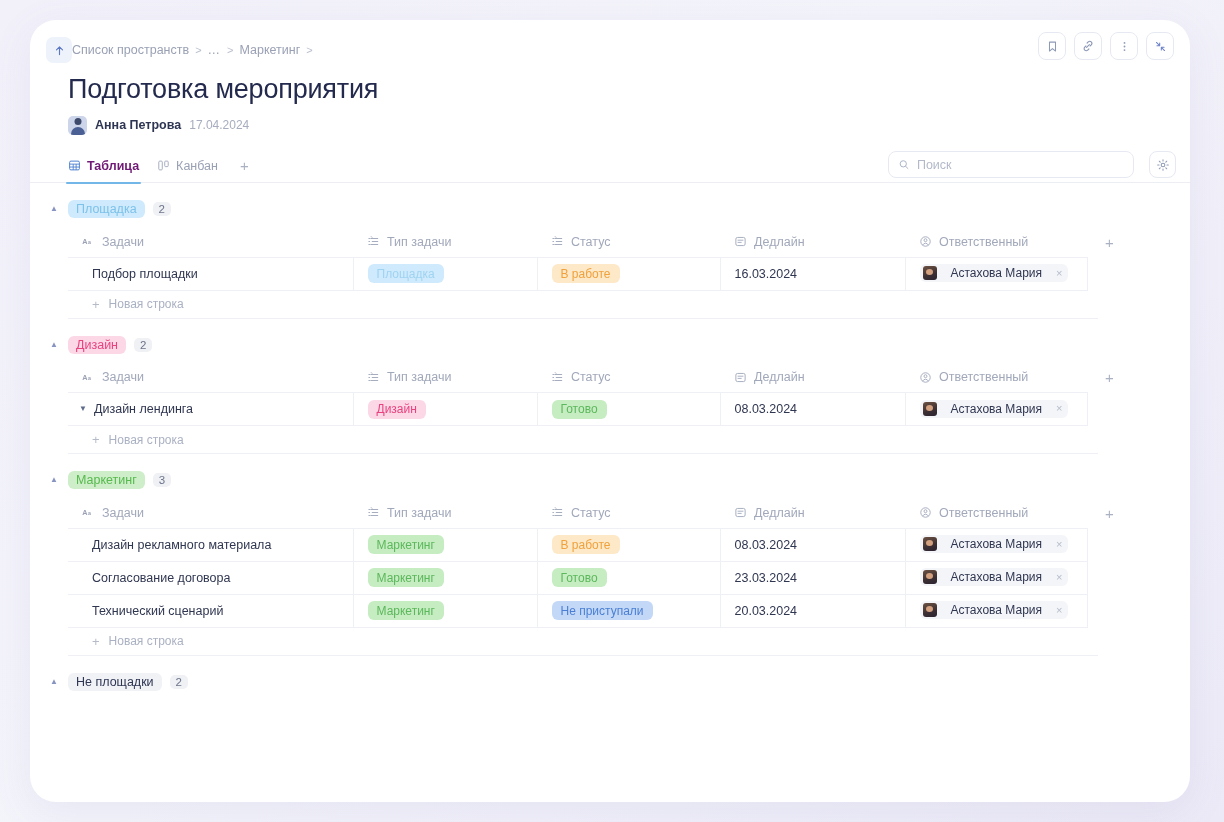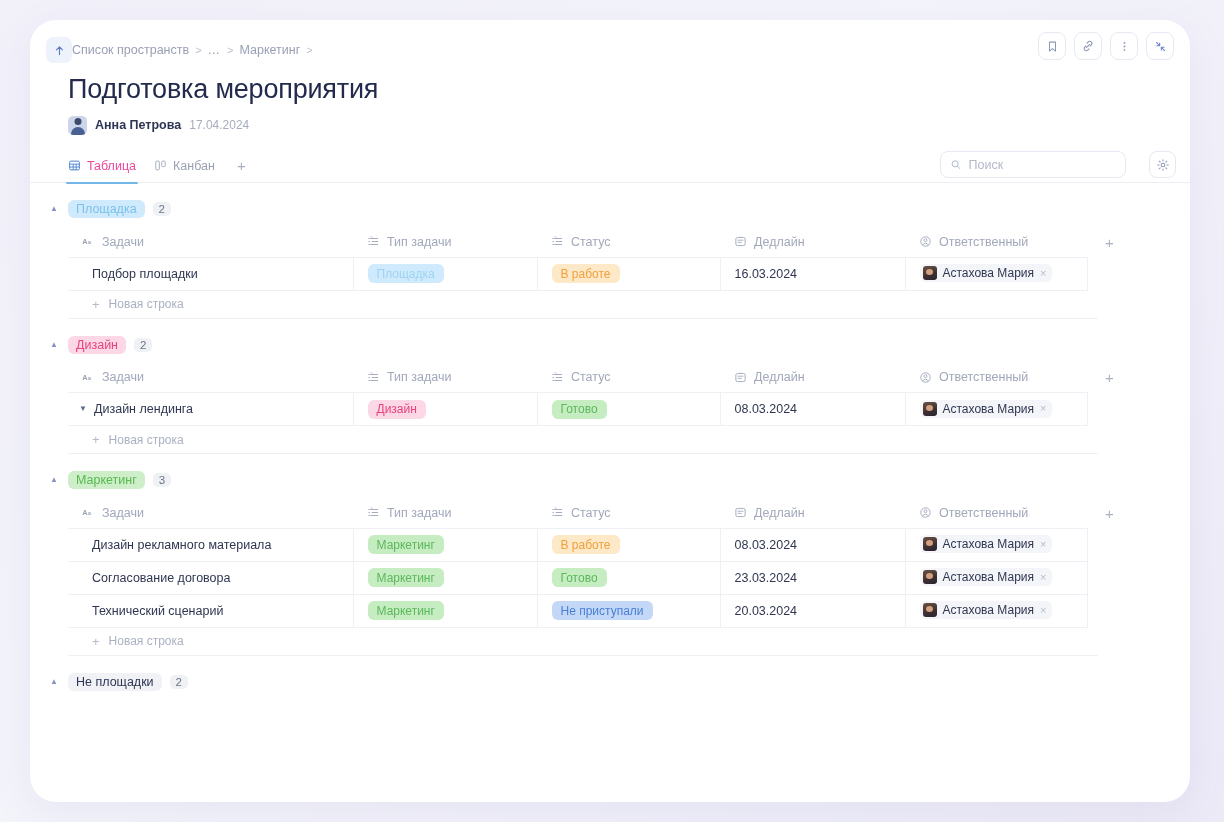--- a/index.html
+++ b/index.html
@@ -119,33 +119,33 @@
   }
   .tab {
     display: flex; align-items: center; gap: 6px;
     font-size: 12.5px;
     color: #9aa1b4;
     height: 34px;
     margin-right: 18px;
     cursor: pointer;
     position: relative;
   }
-  .tab.active { color: #ec4899; font-weight: normal; }
+  .tab.active { color: #701a75; font-weight: bold; }
   .tab.active::after {
     content: "";
     position: absolute; left: -2px; right: -2px; bottom: -1px;
     height: 2px; background: #73b6e8; border-radius: 2px;
   }
   .tab-add {
     font-size: 15px; color: #aab1c2; cursor: pointer; line-height: 1;
     padding: 0 4px;
   }
   .search-wrap {
-    position: absolute; right: 64px; top: 2px;
-    width: 186px; height: 27px;
+    position: absolute; right: 56px; top: 2px;
+    width: 246px; height: 27px;
   }
   .search-box {
     width: 100%; height: 27px;
     border: 1px solid #e6e9f2;
     border-radius: 8px;
     display: flex; align-items: center;
     padding: 0 9px; gap: 7px;
     background: #fff;
   }
   .search-box input {
@@ -247,21 +247,21 @@
 
   .tag {
     display: inline-block;
     font-size: 12px;
     padding: 2.5px 9px;
     border-radius: 6px;
     white-space: nowrap;
   }
 
   .user-chip {
-    display: inline-flex; align-items: center; gap: 6px;
+    display: inline-flex; align-items: center; gap: 14px;
     background: #f4f5f9;
     border-radius: 6px;
     padding: 2px 6px 2px 3px;
     font-size: 12px;
     color: #2f3650;
     cursor: pointer;
   }
   .user-chip .ava {
     width: 14px; height: 14px; border-radius: 3px;
     background: linear-gradient(160deg,#6d5242 0%, #3c2f33 60%, #2a2330 100%);

